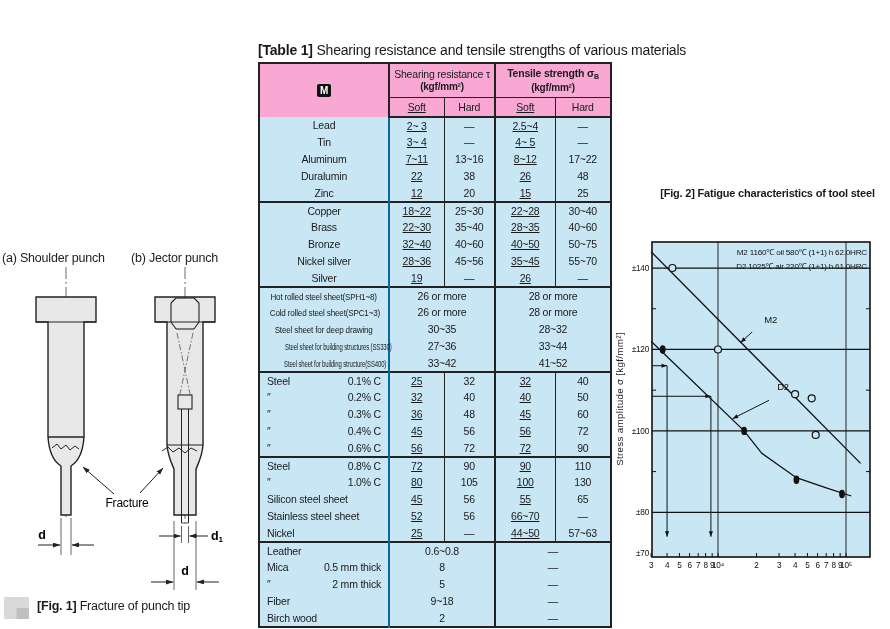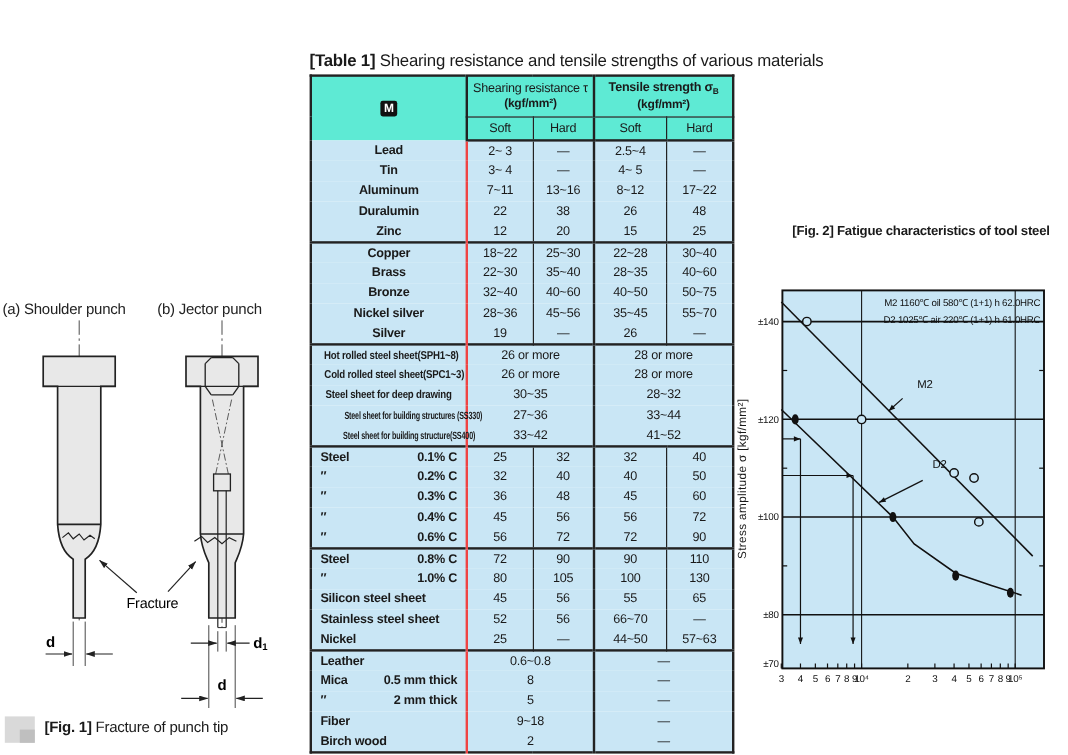--- a/index.html
+++ b/index.html
@@ -14,32 +14,32 @@
   .f1-title .tb { position:absolute; left:131px; top:0;text-align:right; }
   .f1-caption { position:absolute; left:37px; top:354px; font-size:12.5px; white-space:nowrap; }
   .f1-caption b { font-weight:bold; }
   #fig1 svg text { font-family:"Liberation Sans", sans-serif; }
 
   
   #table1wrap { position:absolute; left:258px; top:2px; width:352px; }
   .t1-title { font-size:14px; text-align:right; white-space:nowrap; margin-bottom:4px;margin-top:40px; }
   .t1-title b { font-weight:bold; }
   table.t1 { border-collapse:collapse; table-layout:fixed; width:352px; border:2px solid #222; }
-  table.t1 th { background:#5eead4; font-size:10.5px; padding:0; vertical-align:middle; font-weight:normal; }
+  table.t1 th { background:#f9a8d4; font-size:10.5px; padding:0; vertical-align:middle; font-weight:normal; }
   th.mat-h { border-right:2px solid #222; }
   th.gh { height:34px; border-bottom:1px solid #222; line-height:1.15; }
   th.gh .gu { font-weight:bold; font-size:10px; }
   th.gh.bold .gl { font-weight:bold; }
   th.gh .subB { font-size:7px; font-weight:bold; vertical-align:-2px; }
   th.sh { height:20px; border-bottom:2px solid #222; font-weight:bold; }
-  .b1 { border-right:1px solid #222; }
+  .b1 { border-right:1px solid #222;text-decoration:underline; }
   .b2 { border-right:2px solid #222 !important; }
   table.t1 td { background:#c9e6f5; padding:0; font-size:10.5px; text-align:center;
                 height:17px; line-height:1; vertical-align:middle; }
-  td.mat { border-right:2px solid #ef4444;font-weight:bold; }
+  td.mat { border-right:2px solid #0369a1; }
   tbody.grp:not(:first-of-type) tr:first-child td { border-top:2px solid #222; }
   td.mat.split { text-align:left; }
   td.mat.split .ml { float:left; padding-left:7px; }
   td.mat.split .mq { float:right; padding-right:7px; }
   .cx1 { display:inline-block; white-space:nowrap; transform:scaleX(0.85); transform-origin:50% 50%; font-size:9.5px; }
   .cx2 { display:inline-block; white-space:nowrap; transform:scaleX(0.68); transform-origin:50% 50%; font-size:8.8px; }
   .t1-foot { display:flex; justify-content:space-between; font-size:10.5px; margin-top:6px; padding:0 10px 0 6px;gap:39px; }
 
   
   #fig2 { position:absolute; left:605px; top:185px; width:285px; height:444px; }

